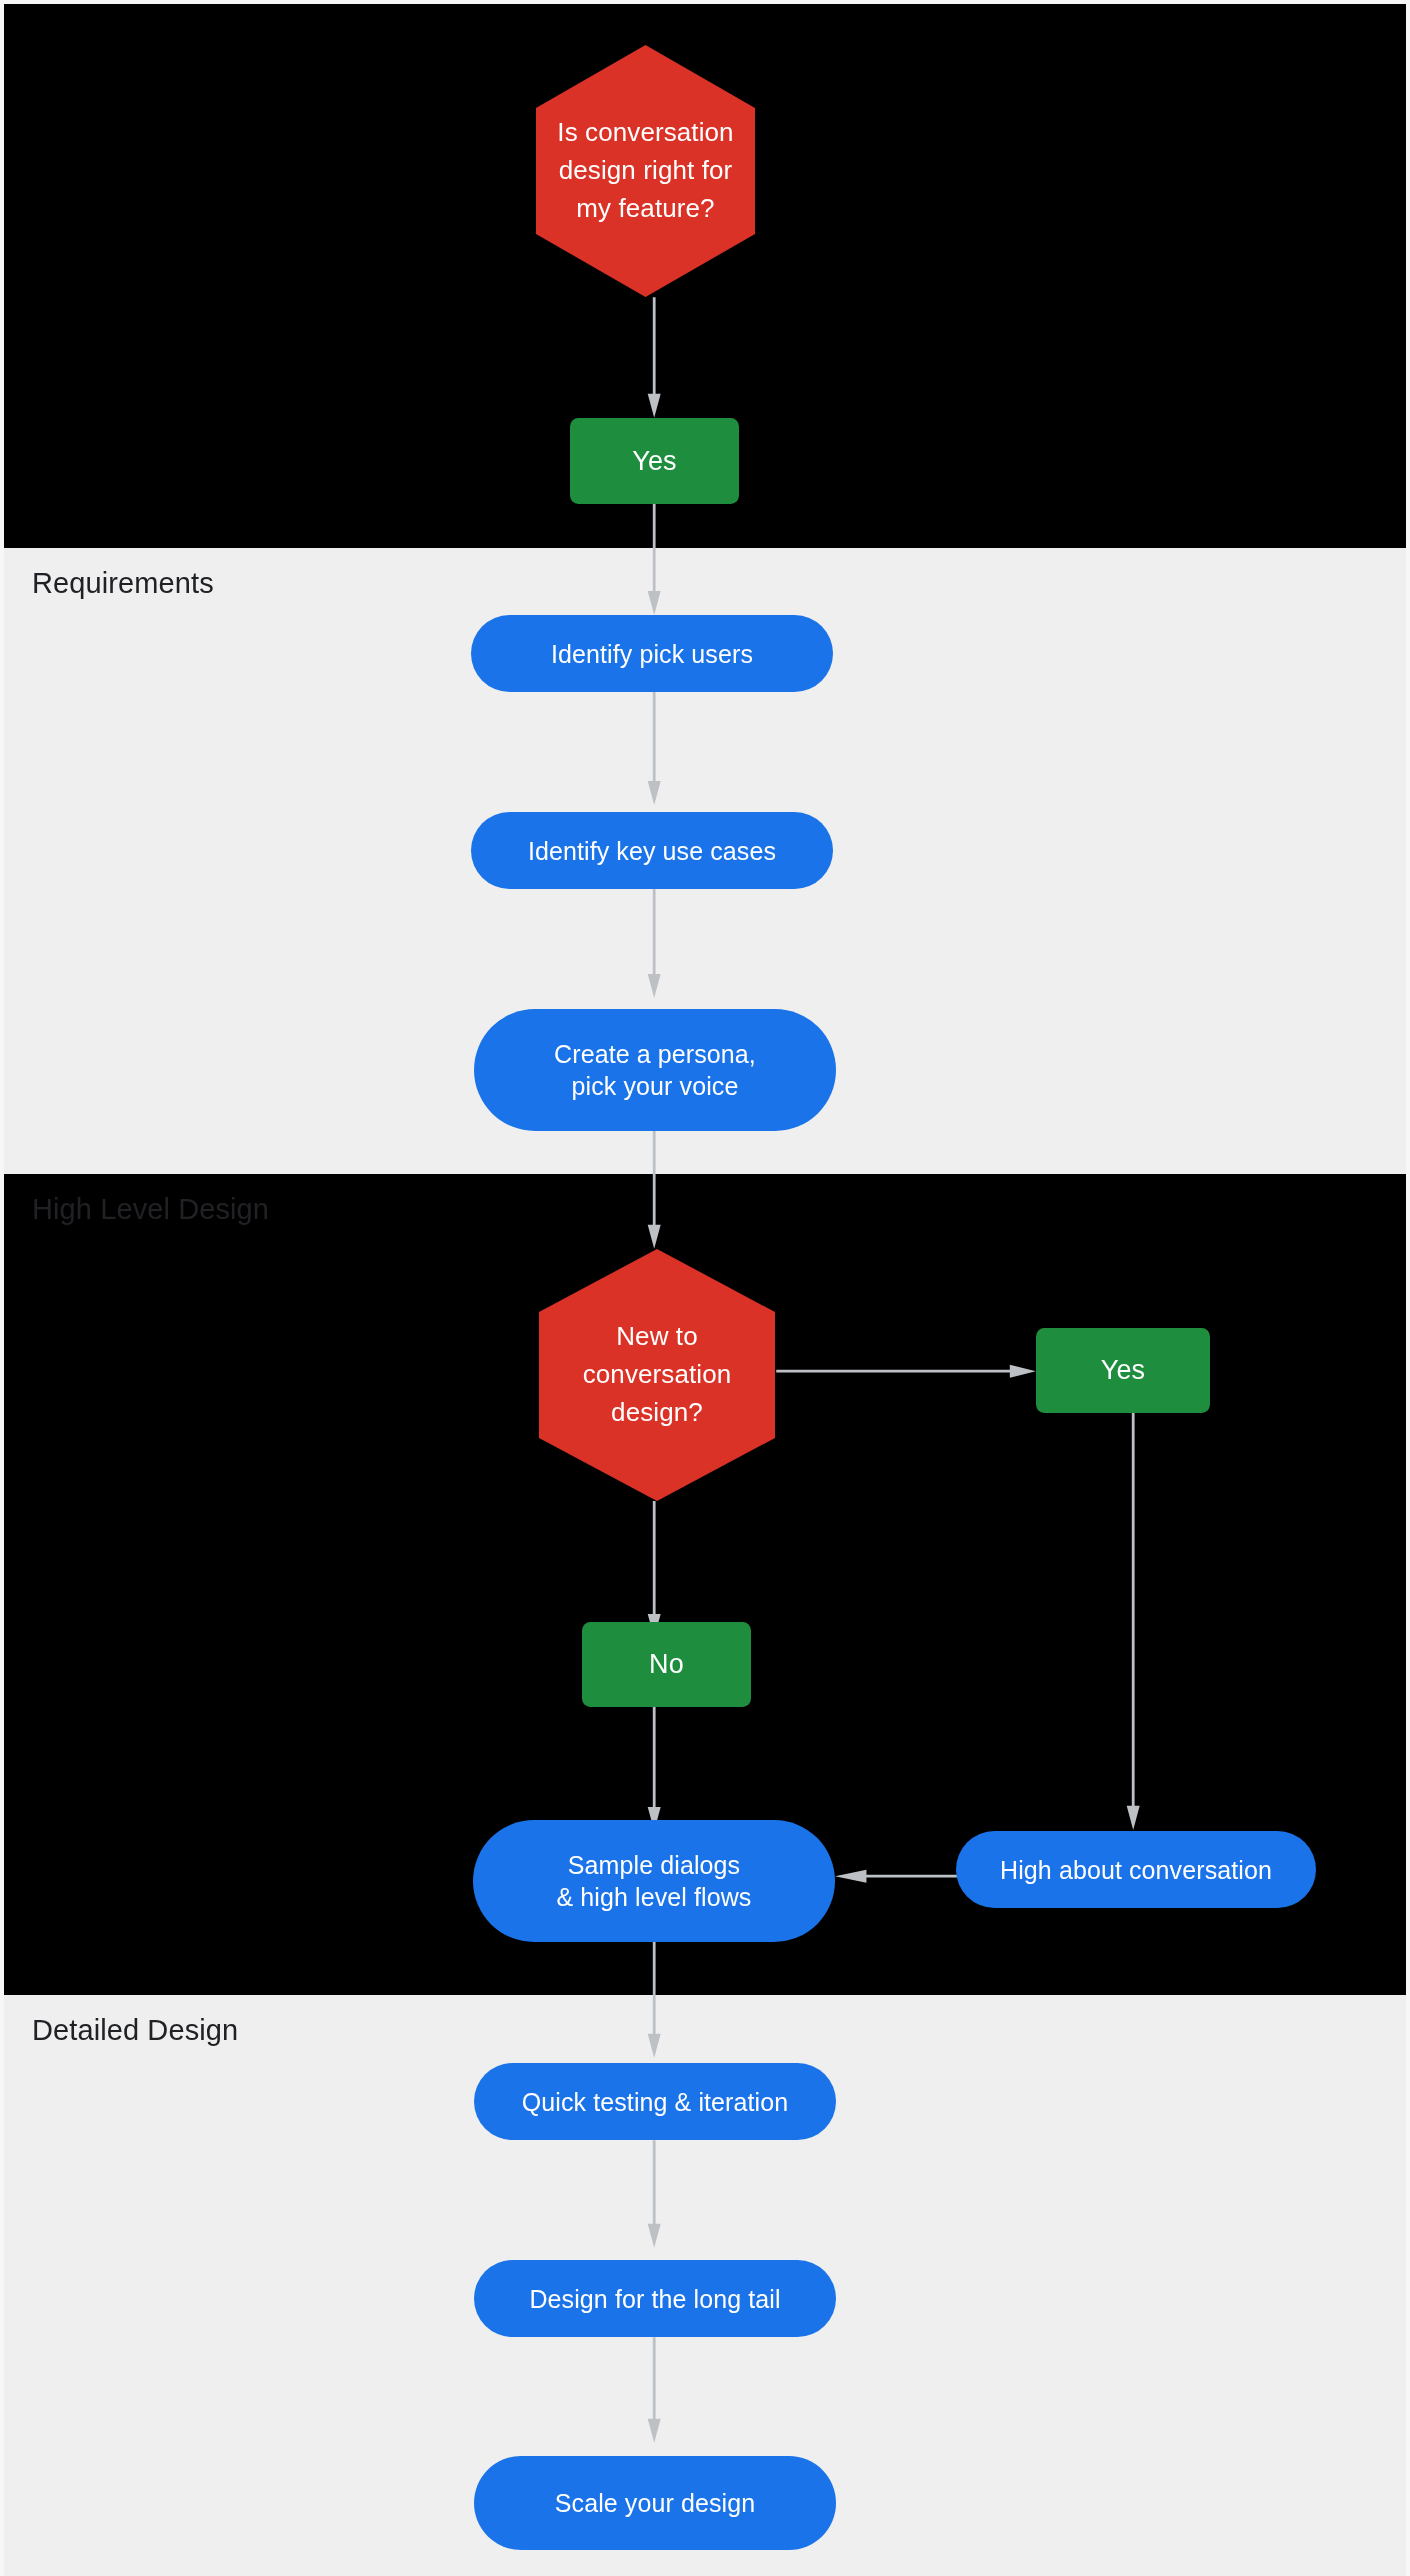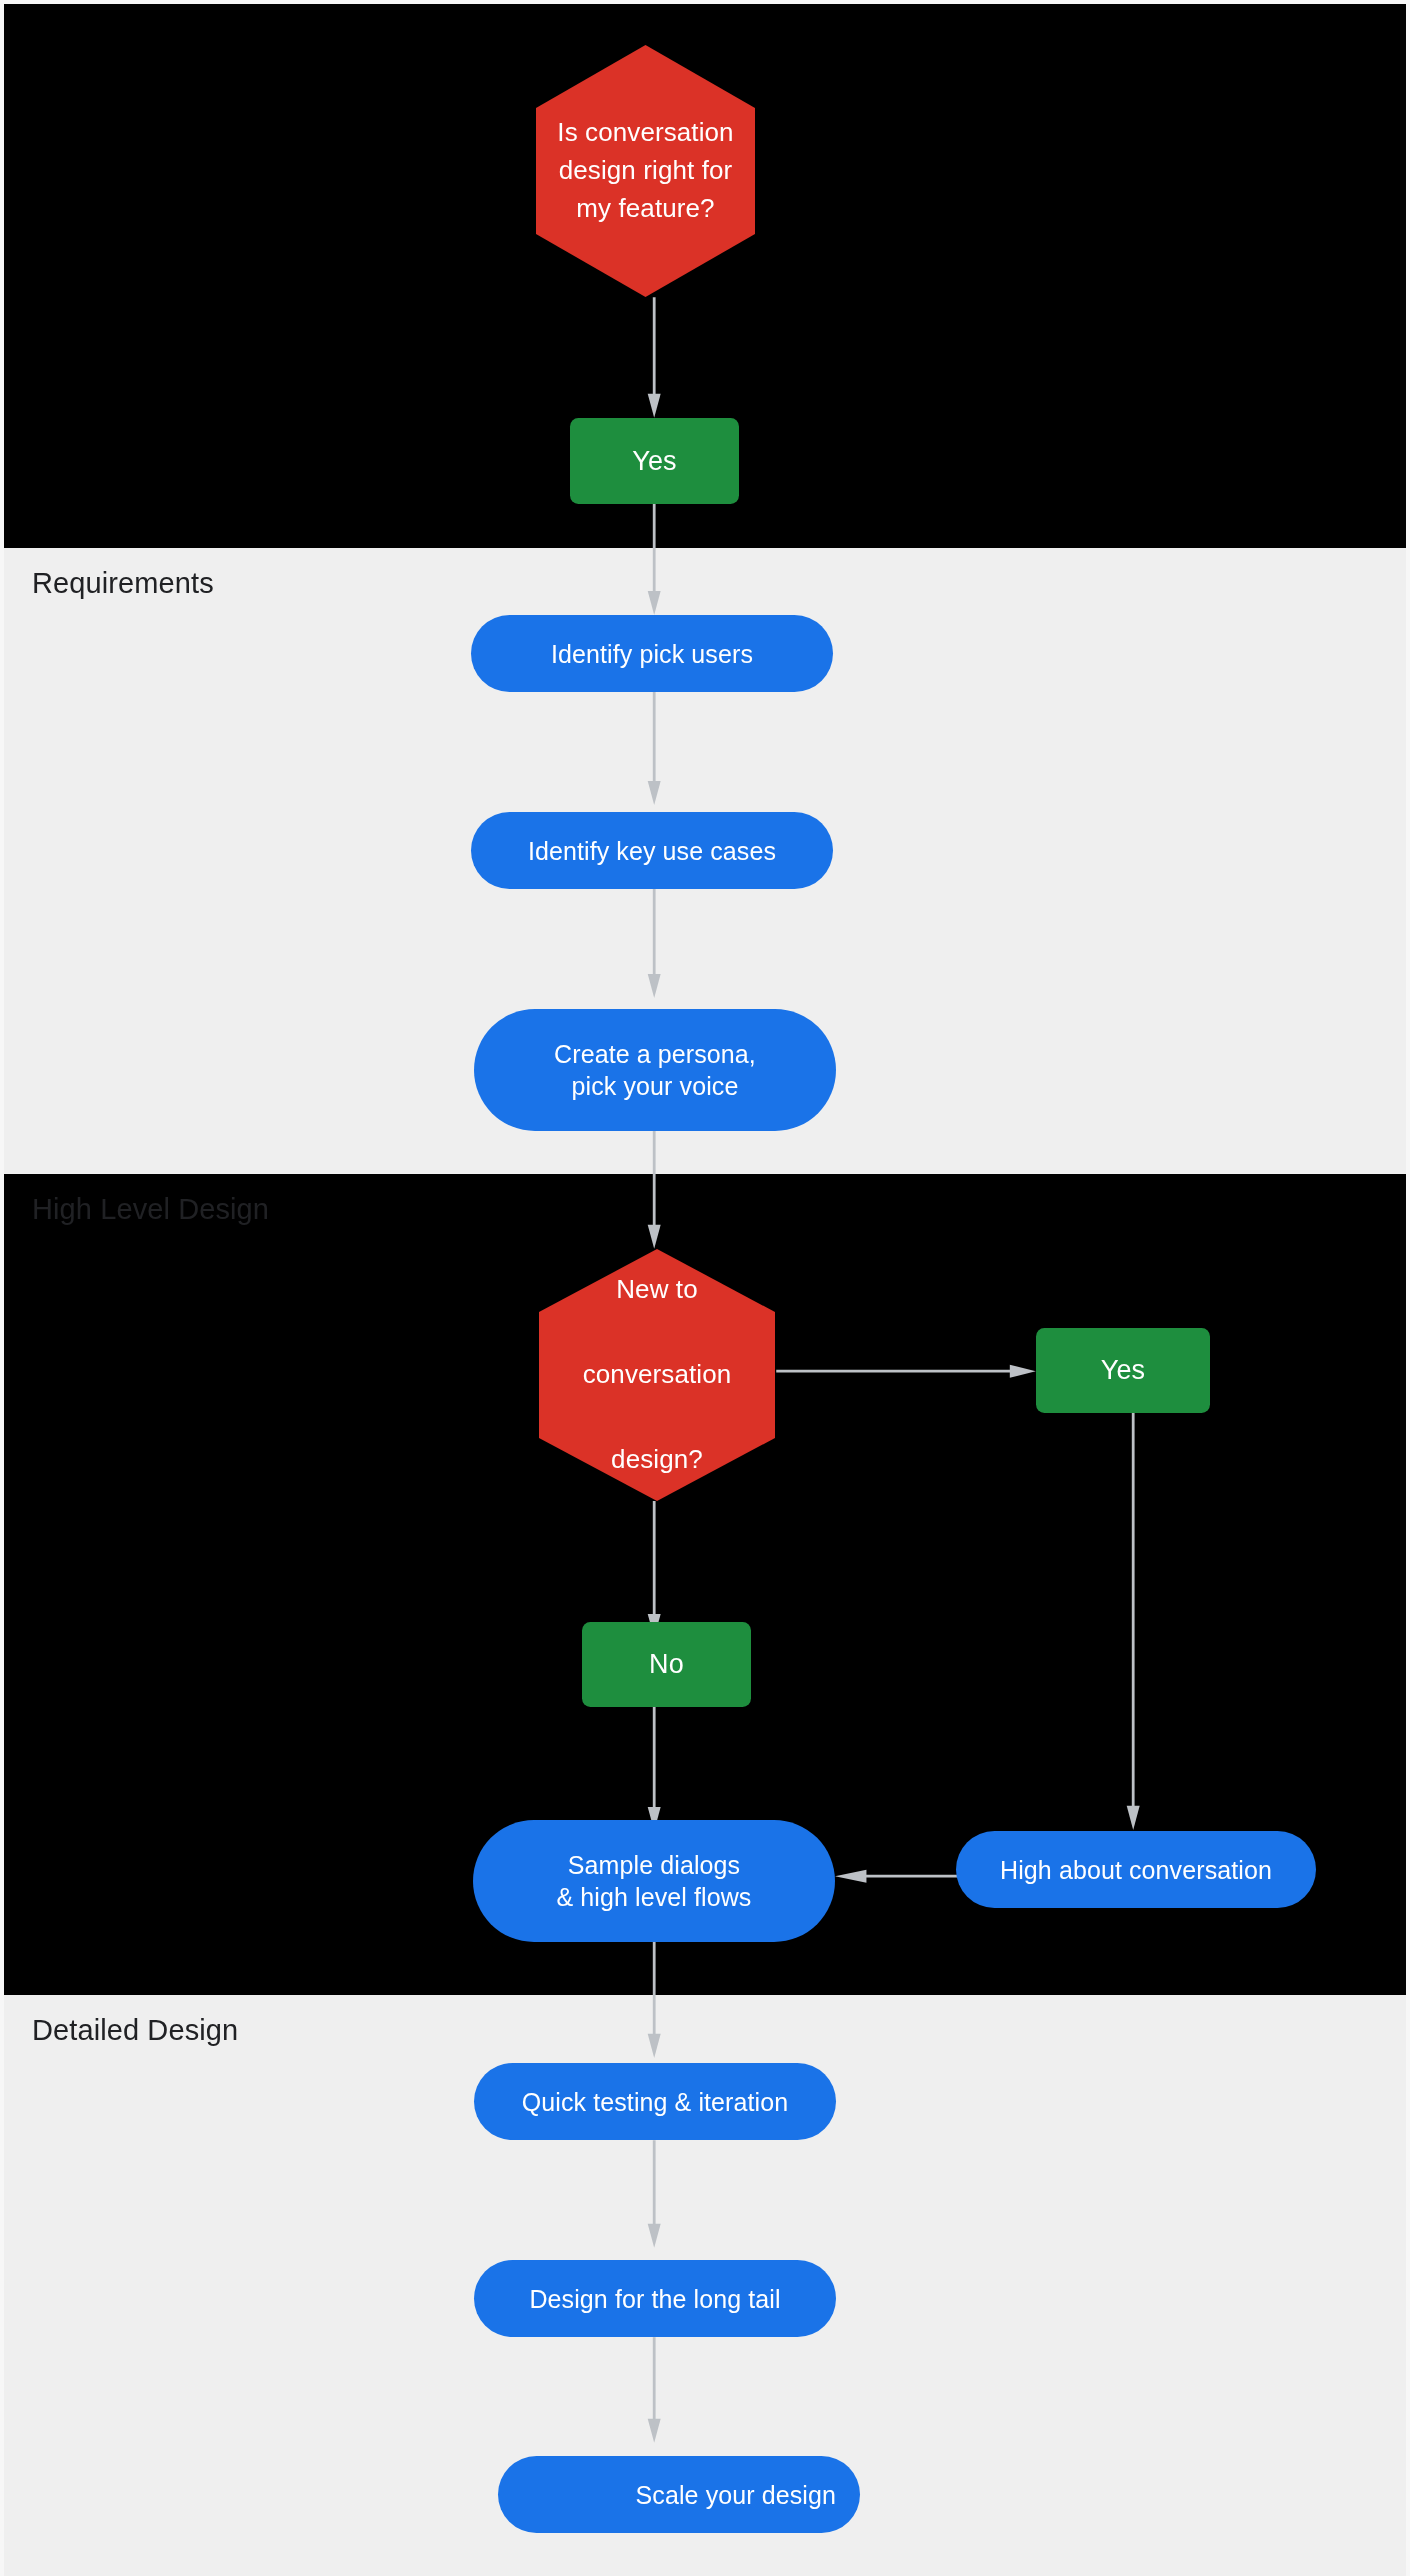--- a/index.html
+++ b/index.html
@@ -222,21 +222,21 @@
 
   <div class="node pill" style="left:471px; top:812px; width:362px; height:77px;">
     <span class="nowrap">Identify key use cases</span>
   </div>
 
   <div class="node pill" style="left:474px; top:1009px; width:362px; height:122px; flex-direction:column;">
     <span class="nowrap">Create a persona,</span>
     <span class="nowrap">pick your voice</span>
   </div>
 
-  <div class="node hex" style="left:539px; top:1249px; width:236px; height:252px; flex-direction:column;gap:47px;">
+  <div class="node hex" style="left:539px; top:1249px; width:236px; height:252px; flex-direction:column;">
     <span>New to</span>
     <span>conversation</span>
     <span>design?</span>
   </div>
 
   <div class="node chip" style="left:1036px; top:1328px; width:174px; height:85px;">
     <span class="nowrap">Yes</span>
   </div>
 
   <div class="node chip" style="left:570px; top:1622px; width:169px; height:85px;margin-left:12px;">
@@ -253,18 +253,18 @@
   </div>
 
   <div class="node pill" style="left:474px; top:2063px; width:362px; height:77px;">
     <span class="nowrap">Quick testing &amp; iteration</span>
   </div>
 
   <div class="node pill" style="left:474px; top:2260px; width:362px; height:77px;align-items:center;">
     <span class="nowrap">Design for the long tail</span>
   </div>
 
-  <div class="node pill" style="left:498px; top:2456px; width:362px; height:77px;justify-content:flex-end;">
+  <div class="node pill" style="left:474px; top:2456px; width:362px; height:94px;">
     <span class="nowrap">Scale your design</span>
   </div>
 
 </div>
 
 
 </body></html>

